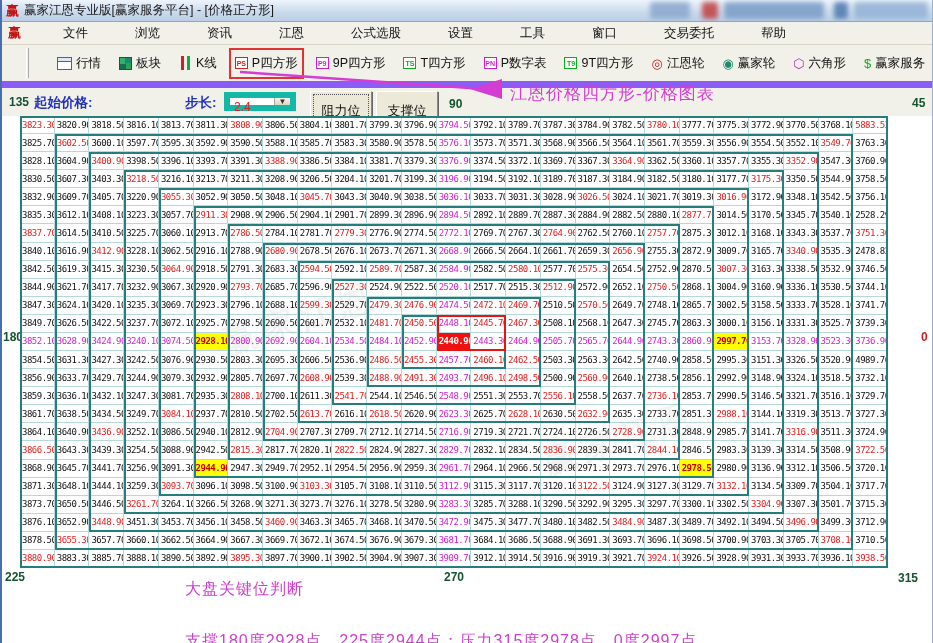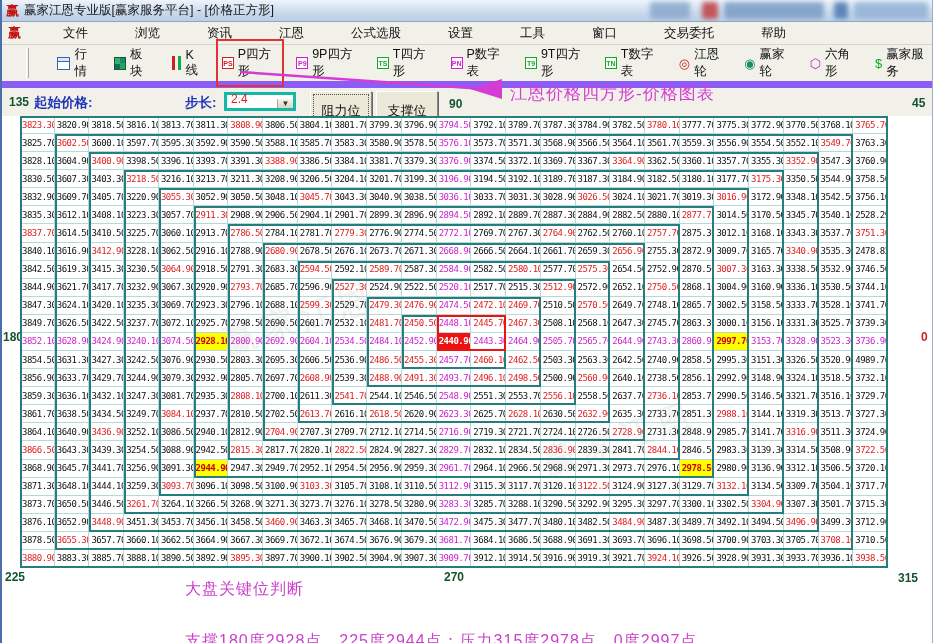--- a/index.html
+++ b/index.html
@@ -37,21 +37,21 @@
     background:conic-gradient(#1d8a6a 90deg,#2aa35a 90deg 180deg,#156e54 180deg 270deg,#33b06e 270deg);
     box-shadow:inset 0 0 0 1px #0e5a44, inset 6px 6px 0 -5px #fff; }
   .ic-candle { width:13px; height:14px; position:relative; background:
     linear-gradient(90deg, transparent 2px,#cc2222 2px,#cc2222 5px,transparent 5px,transparent 8px,#11aa44 8px,#11aa44 11px,transparent 11px); }
 
   
   .controls { position:absolute; left:0; top:88px; width:100%; height:28px; background:#f1f0e9; }
   .bluelabel { position:absolute; font-size:13.5px; font-weight:bold; color:#2233bb; top:6px; }
   .redinput { position:absolute; top:4px; height:19px; background:#fff; border:1px solid #7f9db9;
     box-shadow:inset 1px 1px 1px #cfd8e2; color:#dd2222; font-size:12px; padding:1px 3px; font-family:"Liberation Sans",sans-serif;margin-top:24px; }
-  .combo { position:absolute; top:4px; height:19px; background:#fff; border:3px solid #14b8a6; display:flex;align-items:flex-end; }
+  .combo { position:absolute; top:4px; height:19px; background:#fff; border:6px solid #14b8a6; display:flex; }
   .combo .val { color:#dd2222; font-size:12px; padding:2px 4px; flex:1; }
   .combo .drop { width:16px; background:linear-gradient(#f6f3e8,#ddd6c2); border-left:1px solid #aaa;
     font-size:8px; color:#333; display:flex; align-items:center; justify-content:center; }
   .btn3d { position:absolute; top:3px; height:40px; background:#ece9d8; border:1px solid #888;
     border-top-color:#fff; border-left-color:#fff; box-shadow:1px 1px 0 #666; font-size:13px; color:#111;
     display:flex; align-items:center; justify-content:center; font-family:"Liberation Sans",sans-serif; }
   .btn3d.focused { outline:1px dotted #555; outline-offset:-4px; }
   .anglelabel { position:absolute; font-size:12px; color:#14532d; font-weight:bold; }
   .anglelabel.zero { color:#cc2222; }
   .pinktext { position:absolute; left:508px; top:82px; font-size:17px; color:#d43cd4; letter-spacing:1px; }
@@ -131,24 +131,20 @@
         <span class="badge" style="color: rgb(17, 170, 34);">TS</span>
         <span>T四方形</span>
       </span>
       <span class="tool">
         <span class="badge" style="color: rgb(204, 34, 204);">PN</span>
         <span>P数字表</span>
       </span>
       <span class="tool">
         <span class="badge" style="color: rgb(17, 170, 34);">T9</span>
         <span>9T四方形</span>
-      </span>
-      <span class="tool">
-        <span class="badge" style="color: rgb(17, 170, 34);">TN</span>
-        <span>T数字表</span>
       </span>
       <span class="tool">
         <span class="glyph" style="color: rgb(204, 34, 34);">◎</span>
         <span>江恩轮</span>
       </span>
       <span class="tool">
         <span class="glyph" style="color: rgb(29, 138, 106);">◉</span>
         <span>赢家轮</span>
       </span>
       <span class="tool">
@@ -208,21 +204,21 @@
       <div class="cell">3789.70</div>
       <div class="cell">3787.30</div>
       <div class="cell">3784.90</div>
       <div class="cell">3782.50</div>
       <div class="cell red">3780.10</div>
       <div class="cell">3777.70</div>
       <div class="cell">3775.30</div>
       <div class="cell">3772.90</div>
       <div class="cell">3770.50</div>
       <div class="cell">3768.10</div>
-      <div class="cell red">3765.70</div>
+      <div class="cell red">5883.53</div>
       <div class="cell">3825.70</div>
       <div class="cell red">3602.50</div>
       <div class="cell">3600.10</div>
       <div class="cell">3597.70</div>
       <div class="cell">3595.30</div>
       <div class="cell">3592.90</div>
       <div class="cell">3590.50</div>
       <div class="cell">3588.10</div>
       <div class="cell">3585.70</div>
       <div class="cell">3583.30</div>

